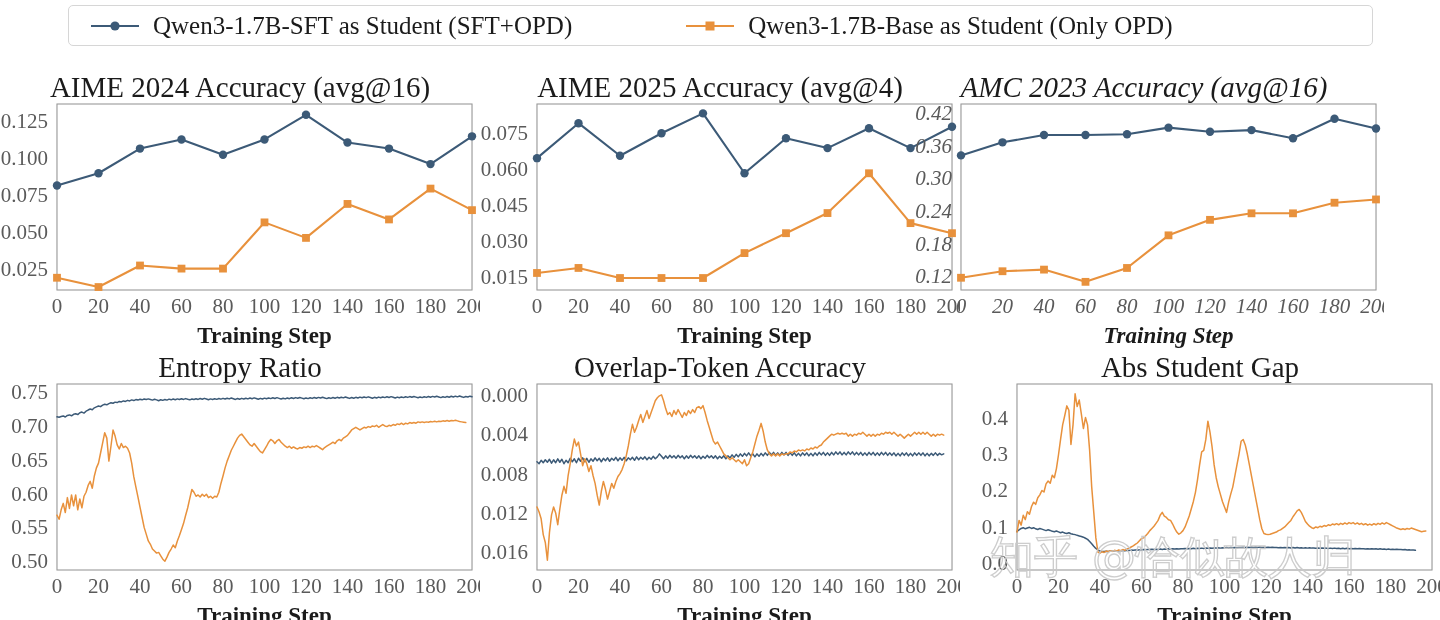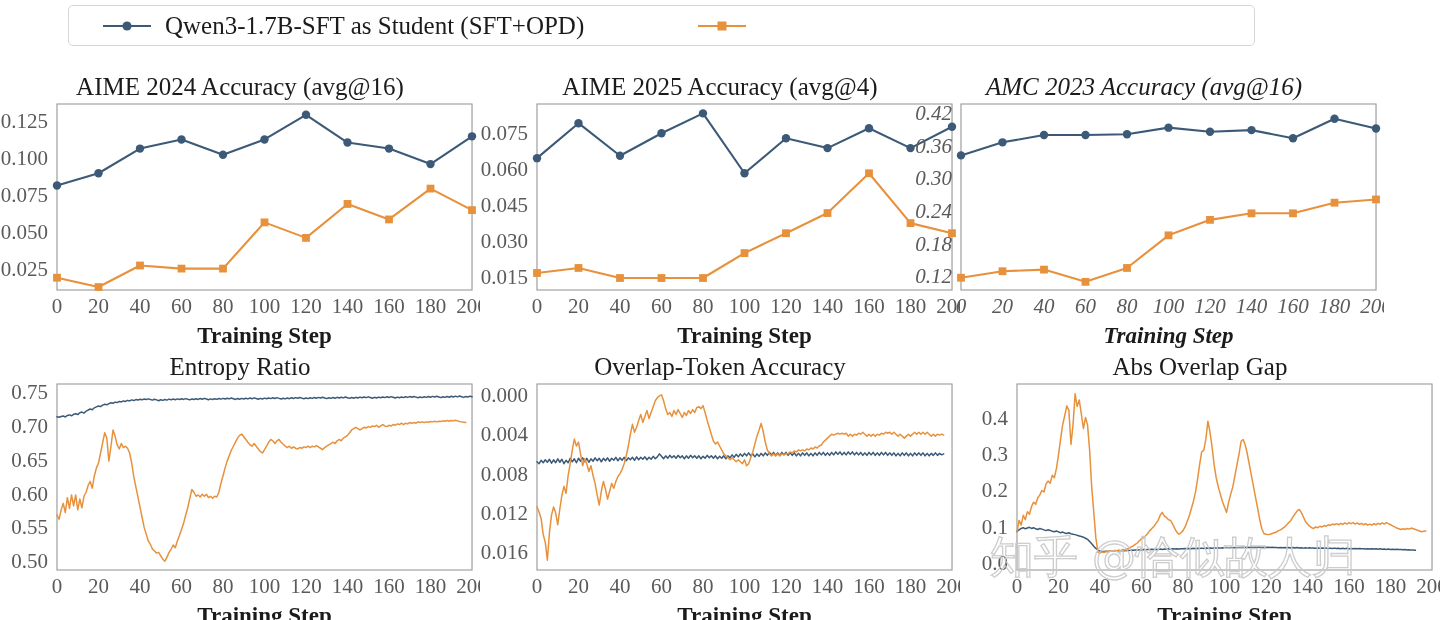--- a/index.html
+++ b/index.html
@@ -19,31 +19,31 @@
     position: relative;
     width: 1440px;
     height: 620px;
   }
 
   
   #legend-box {
     position: absolute;
     left: 68px;
     top: 5px;
-    width: 1187px;
+    width: 1305px;
     height: 41px;
     box-sizing: border-box;
     border: 1px solid #d6d6d6;
     border-radius: 5px;
     background: #ffffff;
     display: flex;
     flex-direction: row;
     align-items: center;
     justify-content: flex-start;
-    padding-left: 32px;
+    padding-left: 20px;
   }
   .legend-entry {
     display: flex;
     flex-direction: row;
     align-items: center;
     white-space: nowrap;
   }
   .legend-entry + .legend-entry { margin-left: 112px; }
   .legend-sample {
     width: 52px;
@@ -63,21 +63,21 @@
     position: absolute;
     width: 480px;
     height: 287px;
   }
   .panel-title {
     position: absolute;
     left: 0;
     top: 0;
     width: 480px;
     text-align: center;
-    font-size: 25px;
+    font-size: 29px;
     font-family: "Liberation Serif", "DejaVu Serif", serif;
     color: #1b1b1b;
     line-height: 30px;
   }
   .panel-svg {
     position: absolute;
     left: 0;
     top: 0;
     width: 480px;
     height: 287px;
@@ -144,20 +144,21 @@
         <line id="lg0-line" x1="2" y1="10" x2="50" y2="10" stroke="#3c5a77" stroke-width="2.2"></line>
         <circle id="lg0-mk" cx="26" cy="10" r="4.6" fill="#3c5a77"></circle>
       </svg>
       <span class="legend-label">Qwen3-1.7B-SFT as Student (SFT+OPD)</span>
     </div>
     <div class="legend-entry">
       <svg class="legend-sample" viewBox="0 0 52 20">
         <line id="lg1-line" x1="2" y1="10" x2="50" y2="10" stroke="#e8913c" stroke-width="2.2"></line>
         <rect id="lg1-mk" x="21.5" y="5.5" width="9" height="9" fill="#e8913c"></rect>
       </svg>
+      <span class="legend-label">Qwen3-1.7B-Base as Student (Only OPD)</span>
     </div>
   </div>
 
   <div class="panel" id="panel-0" style="left:0px;   top:72px;">
     <div class="panel-title">AIME 2024 Accuracy (avg@16)</div>
     <svg class="panel-svg" viewBox="0 0 480 287">
         <line x1="57" y1="32" x2="57" y2="218" class="grid-line" stroke="#ececec"></line>
         <line x1="98.5" y1="32" x2="98.5" y2="218" class="grid-line" stroke="#ececec"></line>
         <line x1="140" y1="32" x2="140" y2="218" class="grid-line" stroke="#ececec"></line>
         <line x1="181.5" y1="32" x2="181.5" y2="218" class="grid-line" stroke="#ececec"></line>
@@ -423,21 +424,21 @@
         <text x="264.5" y="241" text-anchor="middle" class="axis-tick-text" fill="#5a5a5a">100</text>
         <text x="306" y="241" text-anchor="middle" class="axis-tick-text" fill="#5a5a5a">120</text>
         <text x="347.5" y="241" text-anchor="middle" class="axis-tick-text" fill="#5a5a5a">140</text>
         <text x="389" y="241" text-anchor="middle" class="axis-tick-text" fill="#5a5a5a">160</text>
         <text x="430.5" y="241" text-anchor="middle" class="axis-tick-text" fill="#5a5a5a">180</text>
         <text x="472" y="241" text-anchor="middle" class="axis-tick-text" fill="#5a5a5a">200</text>
         <text x="264.5" y="271" text-anchor="middle" class="axis-name-text" fill="#1b1b1b">Training Step</text>
       </svg>
   </div>
   <div class="panel" id="panel-5" style="left:960px; top:352px;">
-    <div class="panel-title">Abs Overlap Gap</div>
+    <div class="panel-title">Abs Student Gap</div>
     <svg class="panel-svg" viewBox="0 0 480 287">
         <line x1="57" y1="32" x2="57" y2="218" class="grid-line" stroke="#ececec"></line>
         <line x1="98.5" y1="32" x2="98.5" y2="218" class="grid-line" stroke="#ececec"></line>
         <line x1="140" y1="32" x2="140" y2="218" class="grid-line" stroke="#ececec"></line>
         <line x1="181.5" y1="32" x2="181.5" y2="218" class="grid-line" stroke="#ececec"></line>
         <line x1="223" y1="32" x2="223" y2="218" class="grid-line" stroke="#ececec"></line>
         <line x1="264.5" y1="32" x2="264.5" y2="218" class="grid-line" stroke="#ececec"></line>
         <line x1="306" y1="32" x2="306" y2="218" class="grid-line" stroke="#ececec"></line>
         <line x1="347.5" y1="32" x2="347.5" y2="218" class="grid-line" stroke="#ececec"></line>
         <line x1="389" y1="32" x2="389" y2="218" class="grid-line" stroke="#ececec"></line>

